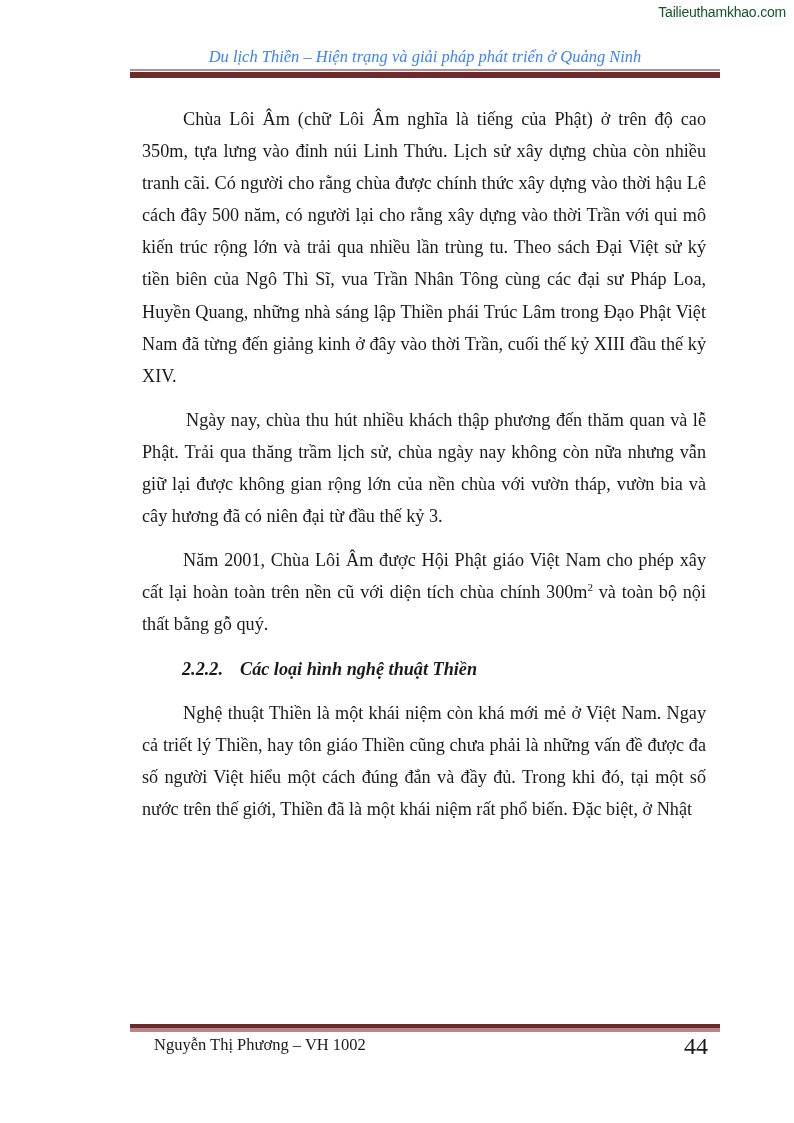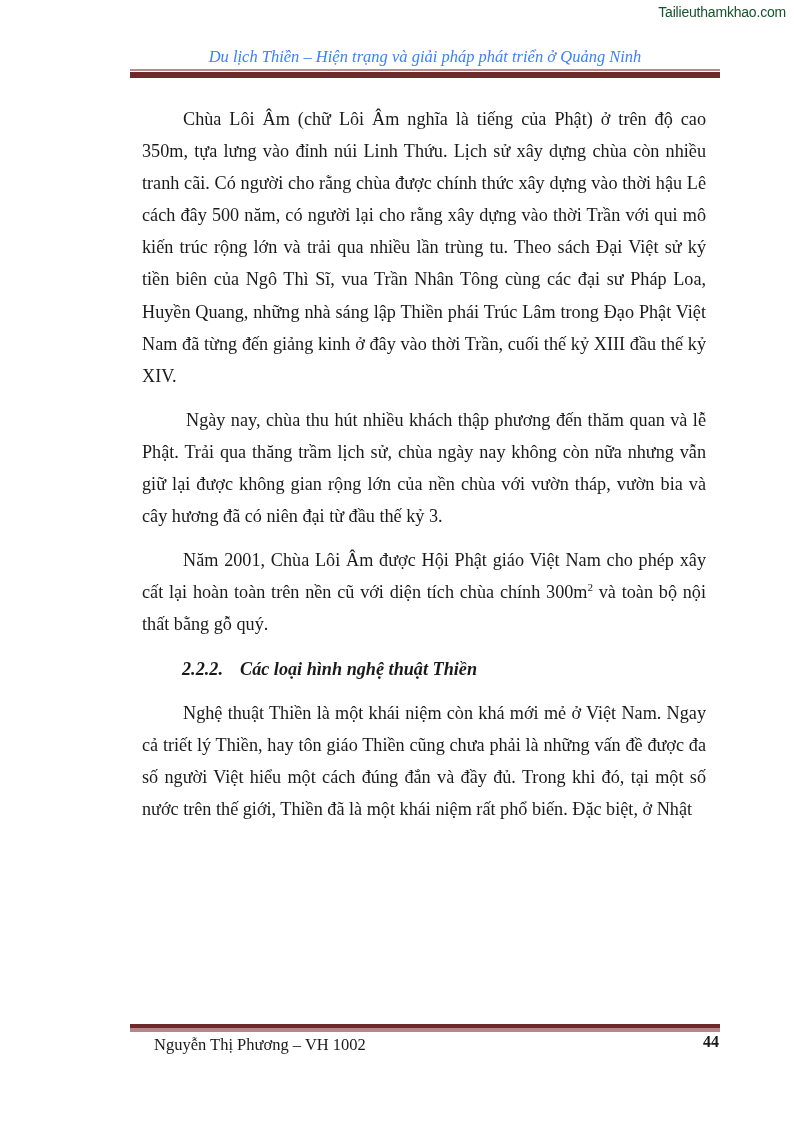--- a/index.html
+++ b/index.html
@@ -30,21 +30,21 @@
   .content p.indent2 { text-indent: 44px; }
   .section-heading {
     font-weight: bold; font-style: italic; margin: 0; padding-left: 40px; text-indent: 0 !important;
   }
   .section-heading .num { display: inline-block; width: 58px; }
   sup { font-size: 11px; line-height: 0; vertical-align: super; }
   .footer-author {
     position: absolute; top: 1035px; left: 130px; font-size: 16.5px; margin-left: 24px;
   }
   .footer-page {
-    position: absolute; top: 1033px; right: 75px; font-size: 16px; font-weight: bold;
+    position: absolute; top: 1033px; right: 86px; font-size: 24px;
   }
 </style>
 </head>
 <body>
 
 <div class="watermark">Tailieuthamkhao.com</div>
 
 <div class="running-header">Du lịch Thiền – Hiện trạng và giải pháp phát triển ở Quảng Ninh</div>
 <div class="rule-top">
   <div class="thin"></div>

